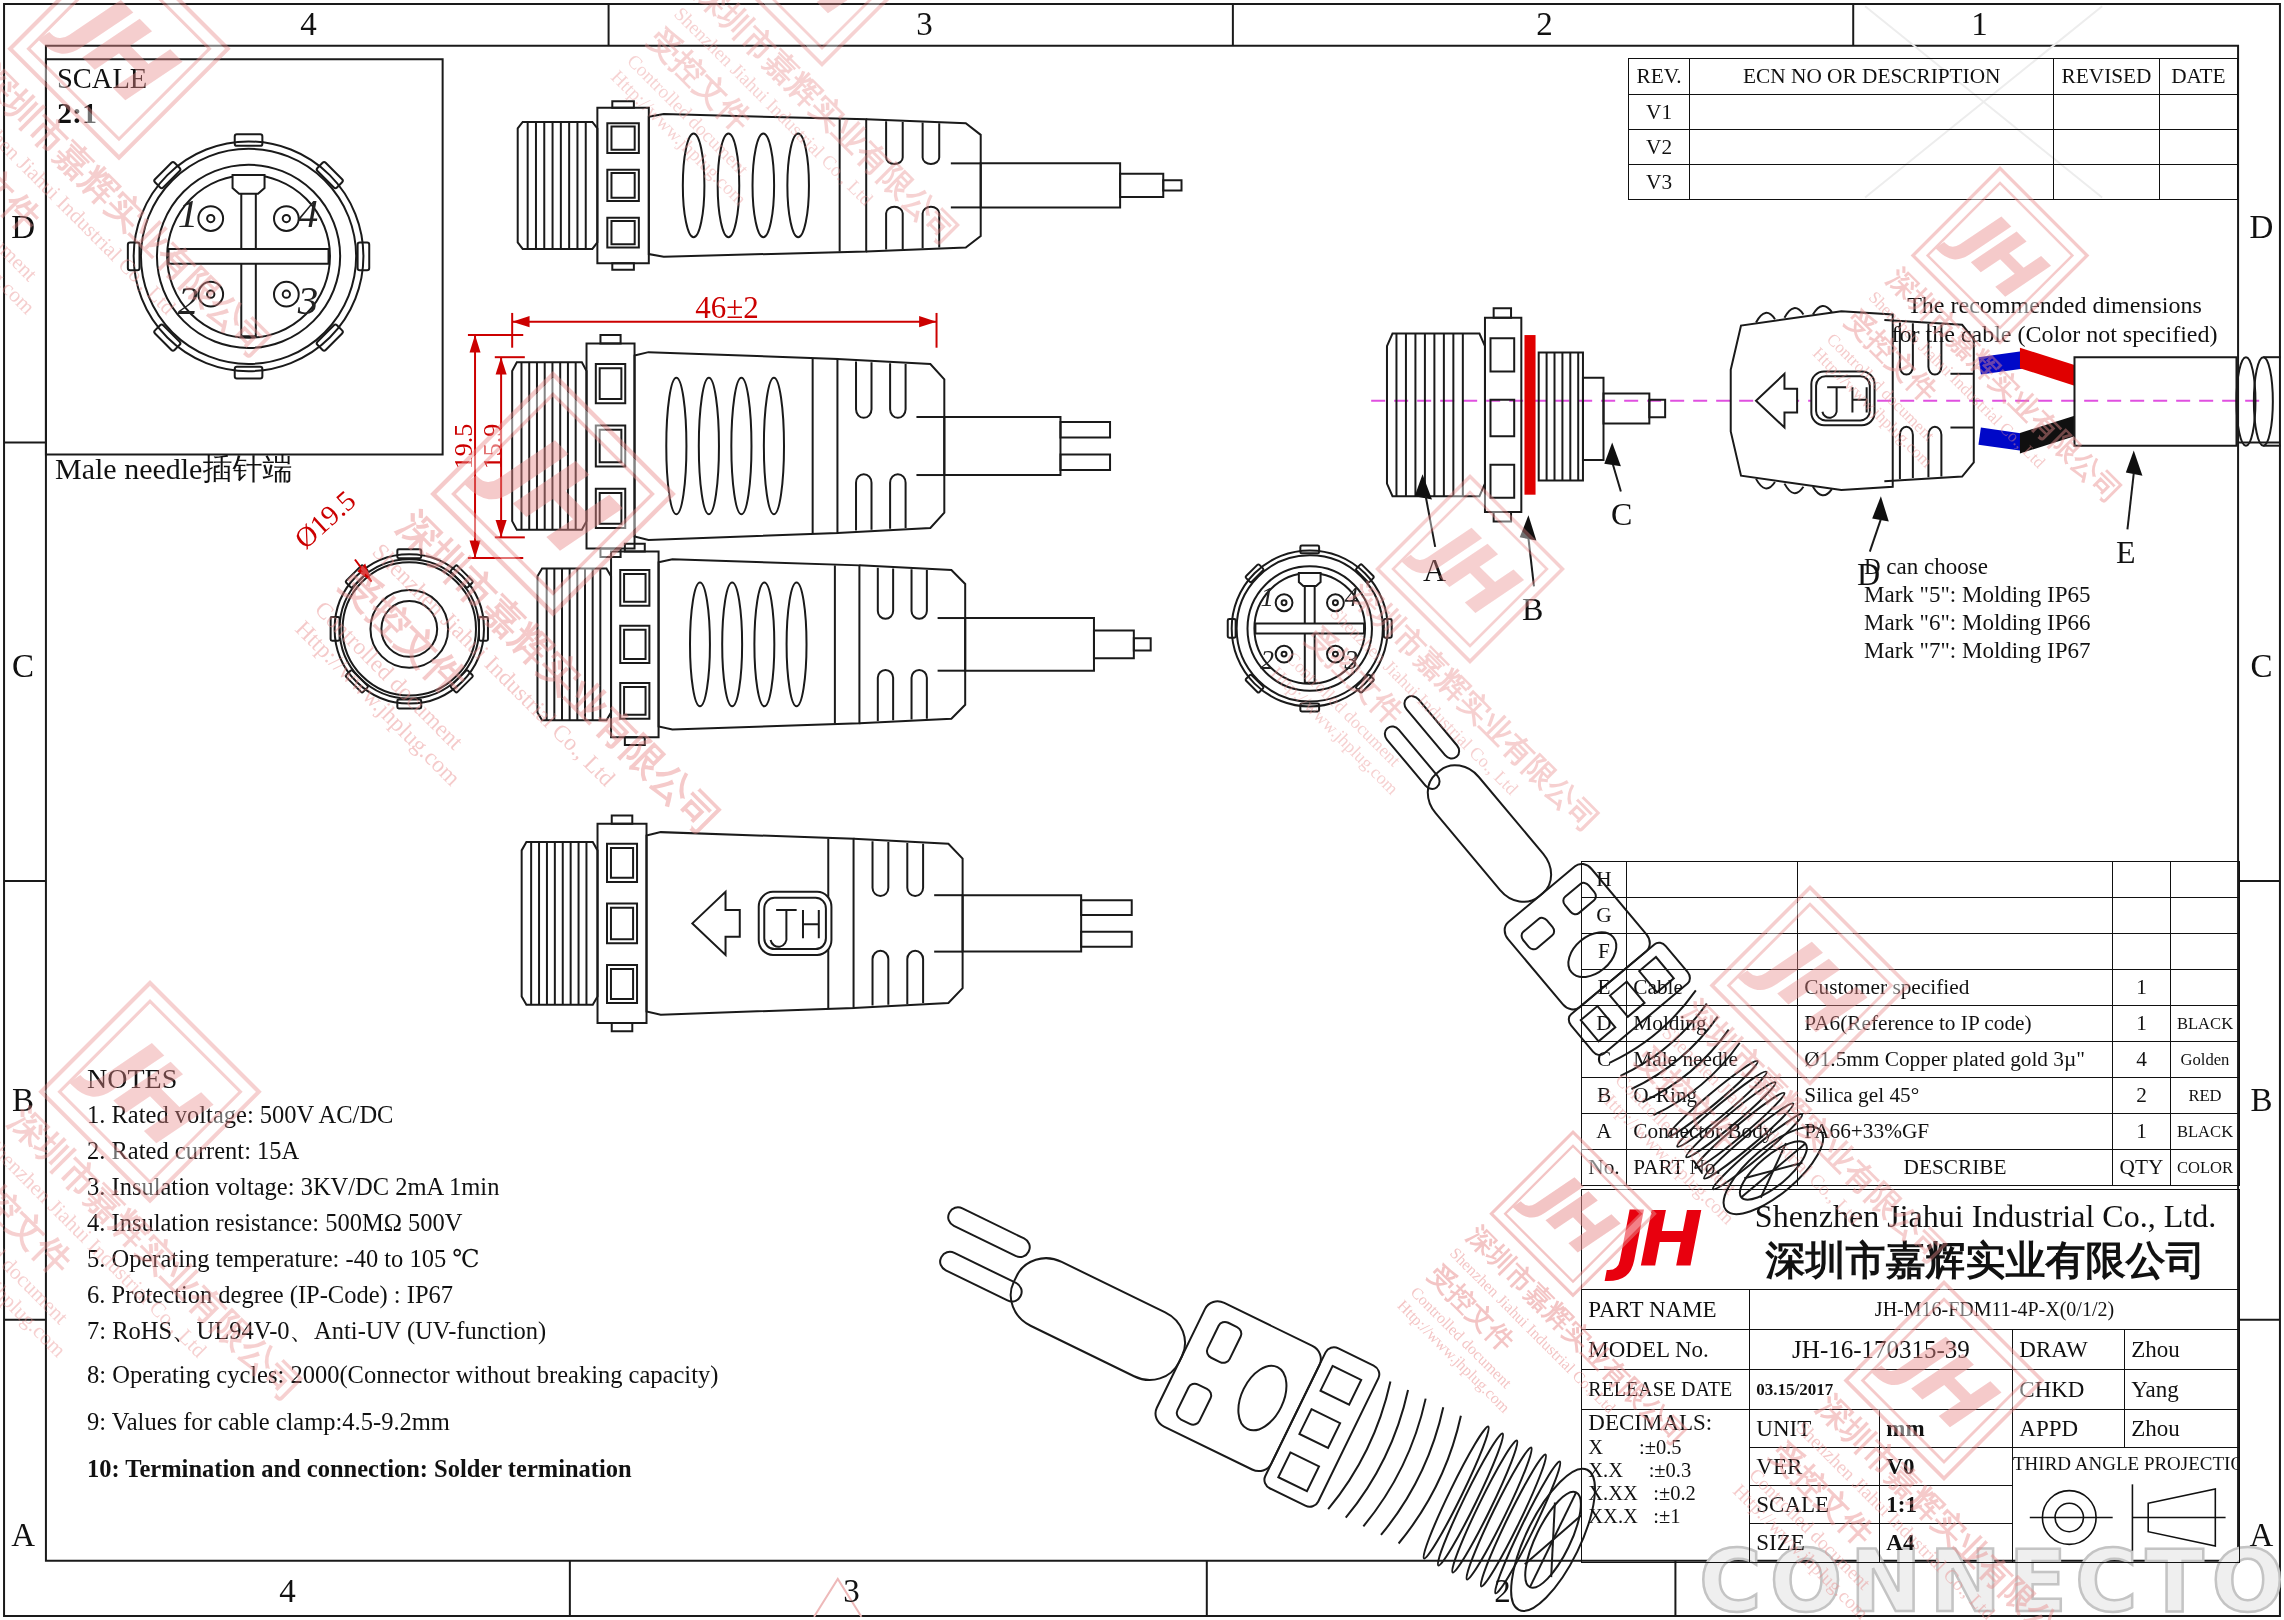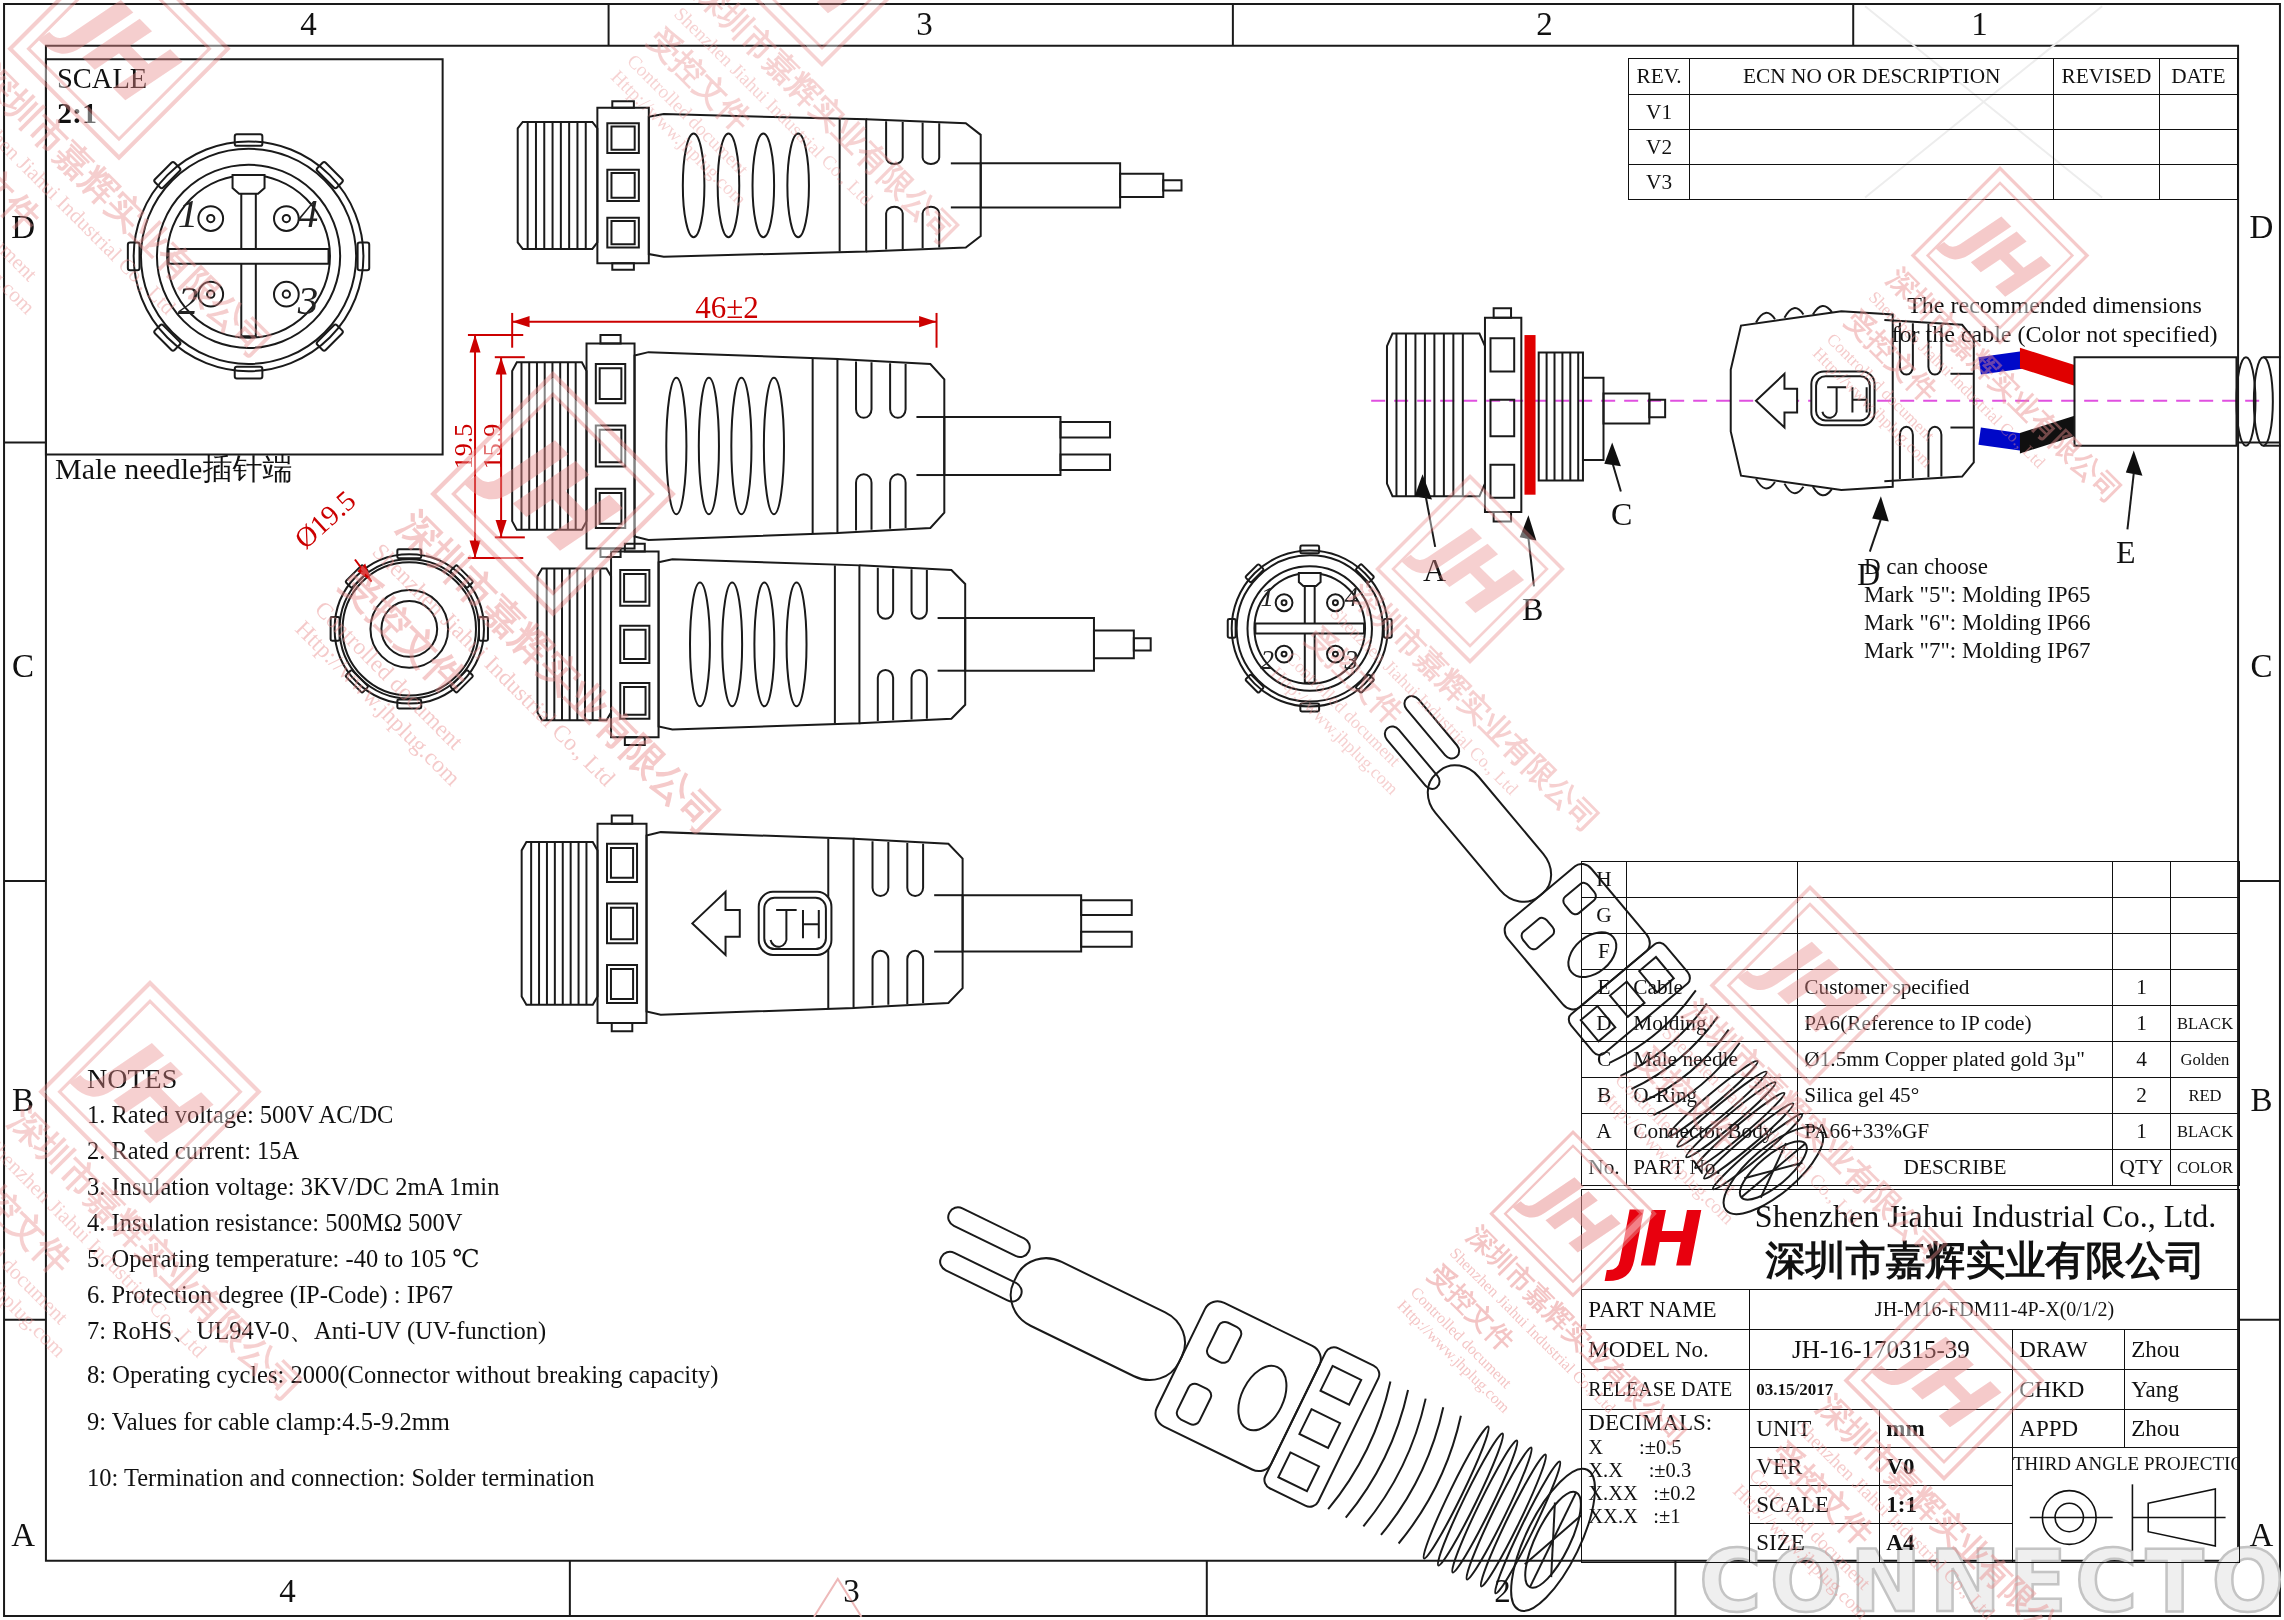--- a/index.html
+++ b/index.html
@@ -440,21 +440,21 @@
     <div class="note-line" style="font-size:28px;">NOTES</div>
     <div class="note-line">1. Rated voltage: 500V AC/DC</div>
     <div class="note-line">2. Rated current: 15A</div>
     <div class="note-line">3. Insulation voltage: 3KV/DC 2mA 1min</div>
     <div class="note-line">4. Insulation resistance: 500MΩ 500V</div>
     <div class="note-line">5. Operating temperature: -40 to 105 ℃</div>
     <div class="note-line">6. Protection degree (IP-Code) : IP67</div>
     <div class="note-line">7: RoHS、UL94V-0、Anti-UV (UV-function)</div>
     <div class="note-line" style="margin-top:8px;">8: Operating cycles: 2000(Connector without breaking capacity)</div>
     <div class="note-line" style="margin-top:11px;">9: Values for cable clamp:4.5-9.2mm</div>
-    <div class="note-line" style="margin-top:20px;">10: Termination and connection: Solder termination</div>
+    <div class="note-line" style="margin-top:11px;font-weight:bold;">10: Termination and connection: Solder termination</div>
   </div>
 
   <table class="abs" style="left:1628px;top:58px;width:610px;">
     <colgroup>
         <col style="width:61px">
         <col style="width:363px">
         <col style="width:105px">
         <col style="width:78px">
       </colgroup>
     <tbody>

